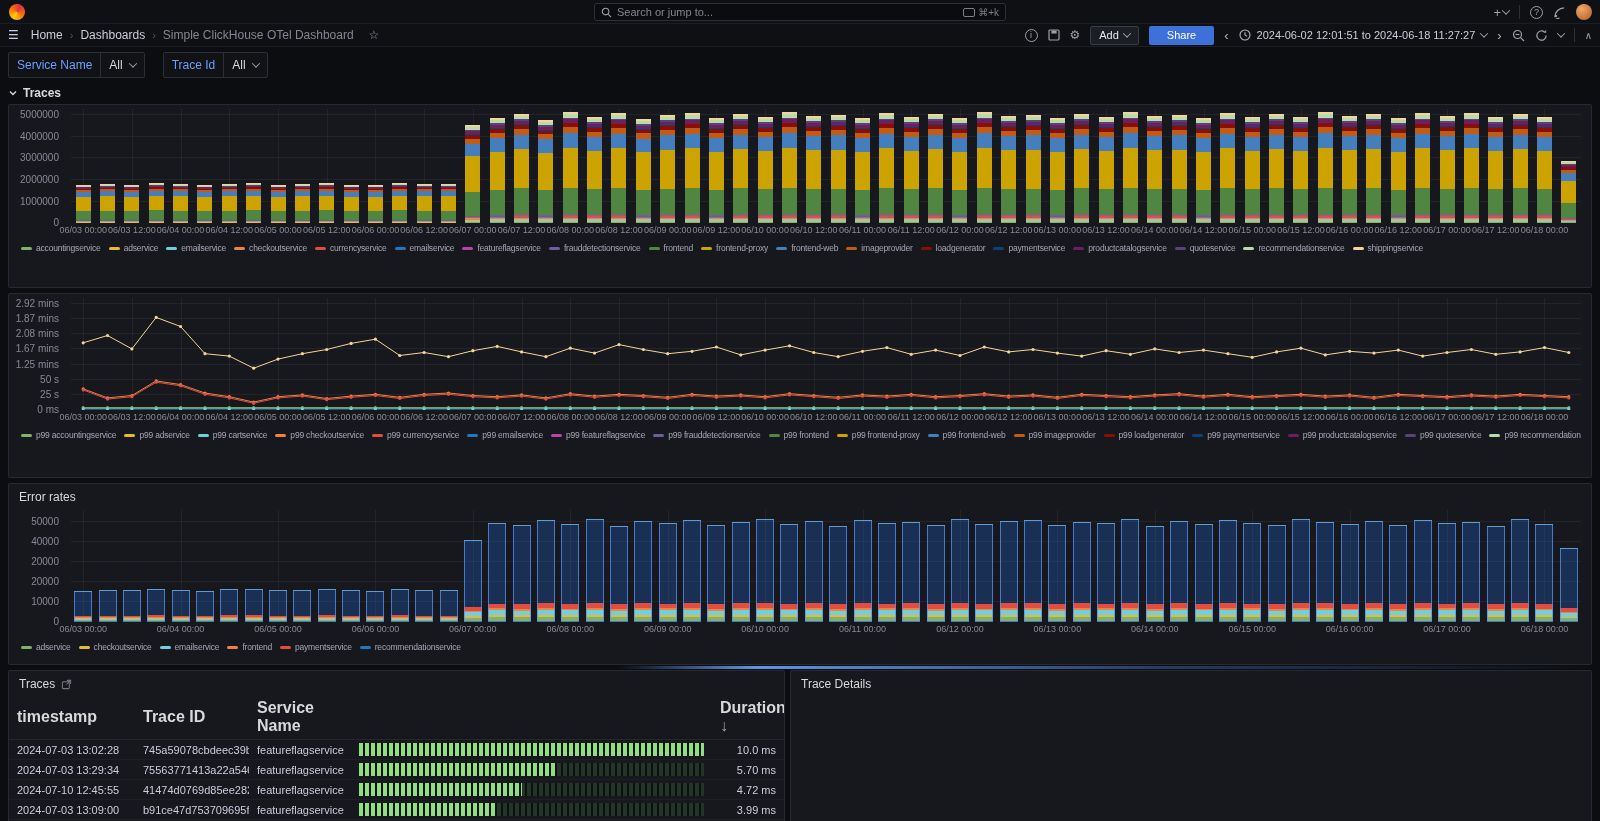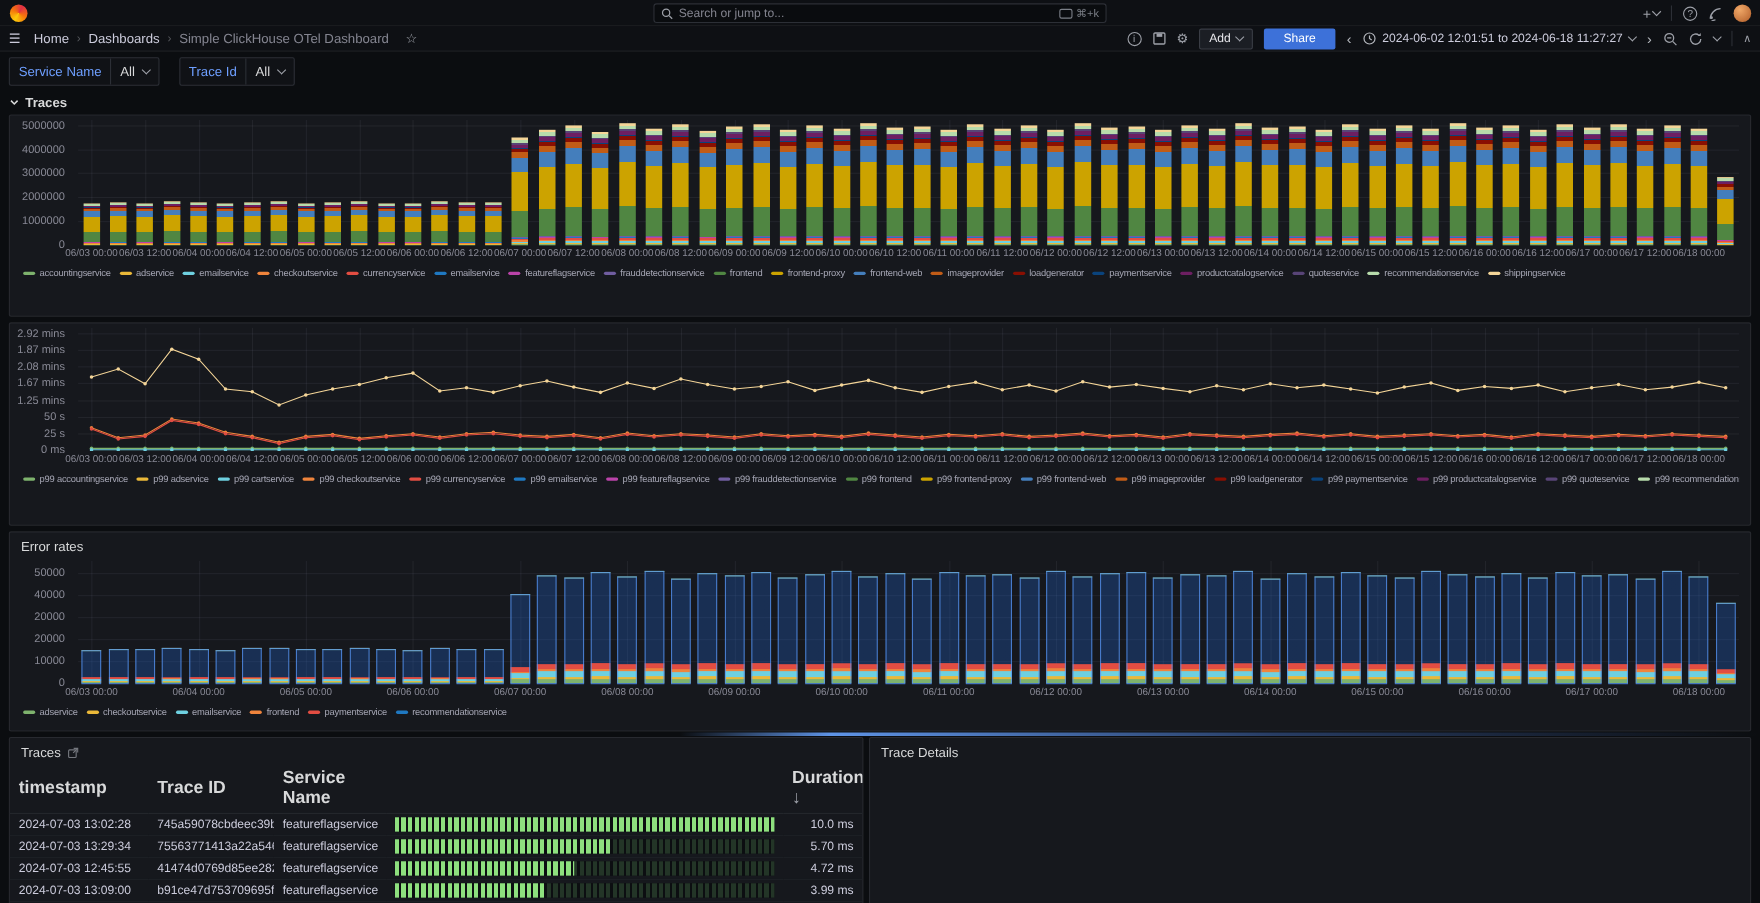--- a/index.html
+++ b/index.html
@@ -1070,21 +1070,21 @@
                 <td class="lnk">featureflagservice</td>
                 <td>
                   <div class="gauge">
                     <div class="gauge-track"></div>
                     <div class="gauge-fill" style="width: 57%;"></div>
                   </div>
                 </td>
                 <td class="dur">5.70 ms</td>
               </tr>
               <tr>
-                <td>2024-07-03 12:45:55</td>
+                <td>2024-07-10 12:45:55</td>
                 <td class="lnk">41474d0769d85ee2828...</td>
                 <td class="lnk">featureflagservice</td>
                 <td>
                   <div class="gauge">
                     <div class="gauge-track"></div>
                     <div class="gauge-fill" style="width: 47.2%;"></div>
                   </div>
                 </td>
                 <td class="dur">4.72 ms</td>
               </tr>

